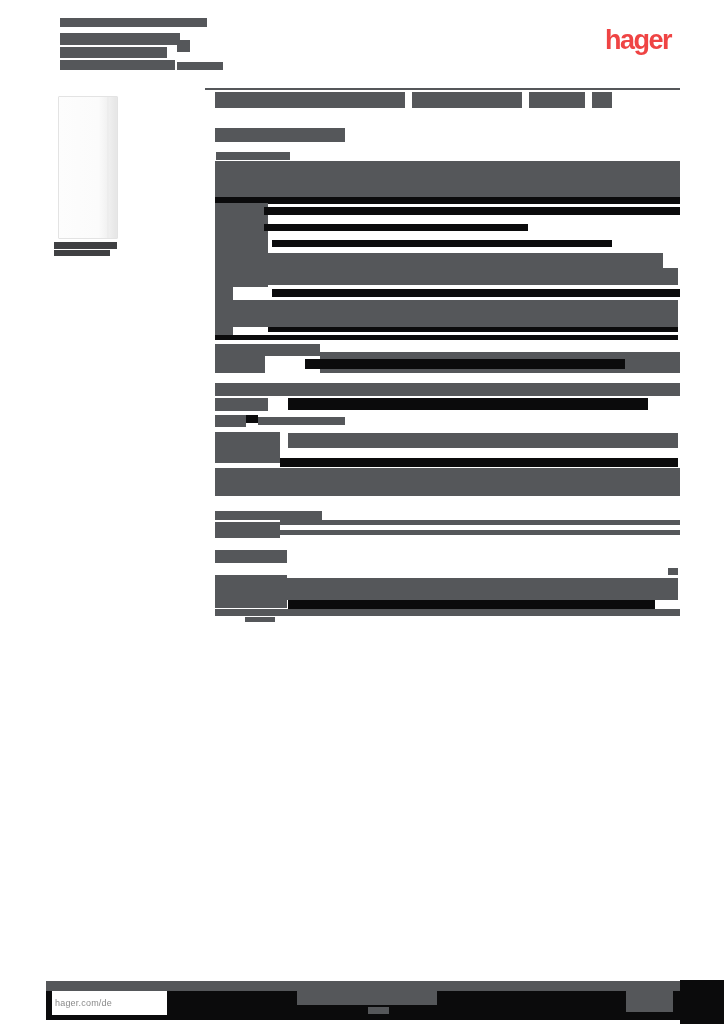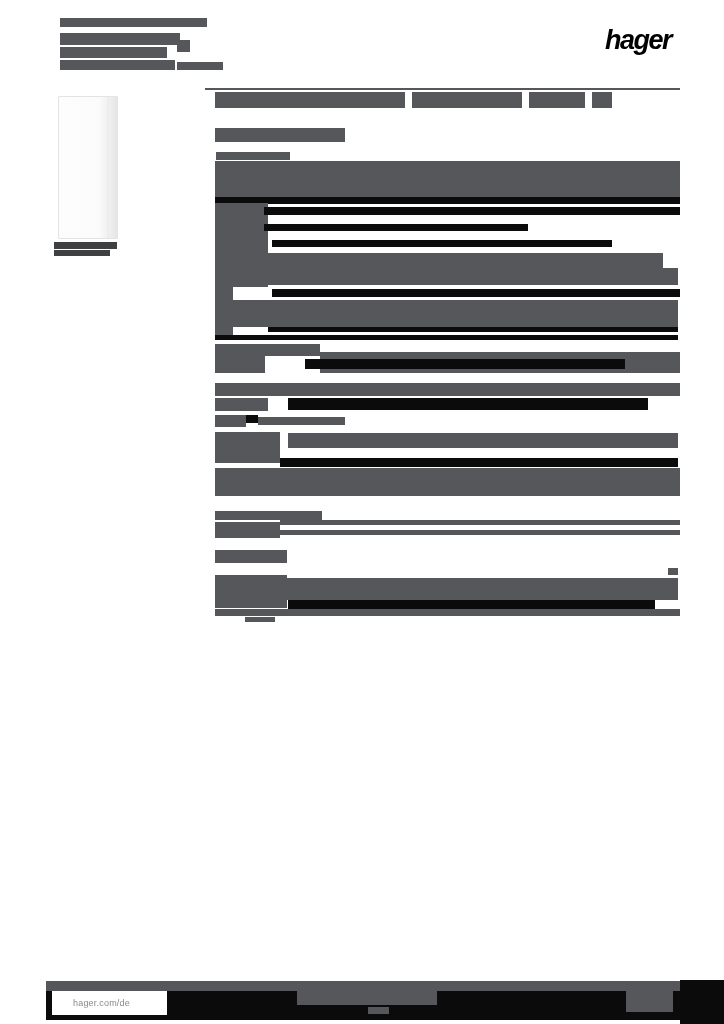--- a/index.html
+++ b/index.html
@@ -23,21 +23,21 @@
     background:#ededed;
   }
   .product-shadow{
     position:absolute;left:60px;top:227px;width:52px;height:11px;
     background:radial-gradient(ellipse at 50% 50%, #dadada 0%, rgba(255,255,255,0) 70%);
     filter:blur(1px);z-index:1;
   }
   .footer-tab{
     position:absolute;left:52px;top:991px;width:115px;height:24px;
     background:#ffffff;z-index:3;display:flex;align-items:center;
-    font-size:9px;letter-spacing:0.2px;padding-left:21px;box-sizing:border-box;
+    font-size:9px;letter-spacing:0.2px;padding-left:3px;box-sizing:border-box;
   }
   #bars{position:absolute;left:0;top:0;width:100%;height:100%;z-index:1;}
 </style>
 </head>
 <body>
 
 <div class="page">
 
   <div id="bars">
       <div class="bar" style="left: 60px; top: 18px; width: 147px; height: 9px; background: rgb(85, 87, 90);"></div>
@@ -95,21 +95,21 @@
       <div class="bar" style="left: 54px; top: 242px; width: 63px; height: 7px; background: rgb(63, 64, 66);"></div>
       <div class="bar" style="left: 54px; top: 250px; width: 56px; height: 6px; background: rgb(63, 64, 66);"></div>
       <div class="bar" style="left: 46px; top: 981px; width: 634px; height: 10px; background: rgb(85, 87, 90);"></div>
       <div class="bar" style="left: 46px; top: 991px; width: 634px; height: 29px; background: rgb(11, 11, 12);"></div>
       <div class="bar" style="left: 680px; top: 980px; width: 44px; height: 44px; background: rgb(11, 11, 12);"></div>
       <div class="bar" style="left: 297px; top: 991px; width: 140px; height: 14px; background: rgb(85, 87, 90);"></div>
       <div class="bar" style="left: 368px; top: 1007px; width: 21px; height: 7px; background: rgb(85, 87, 90);"></div>
       <div class="bar" style="left: 626px; top: 991px; width: 47px; height: 21px; background: rgb(85, 87, 90);"></div>
     </div>
 
-  <div class="logo" style="color: #000000; font-style: italic;">hager</div>
+  <div class="logo" style="color: #ef4444;">hager</div>
 
   <div class="product-shadow"></div>
 
   <div class="product-image">
     <div class="edge"></div>
   </div>
 
   <div class="footer-tab" style="color: rgb(138, 138, 138);">
     <span>hager.com/de</span>
   </div>

